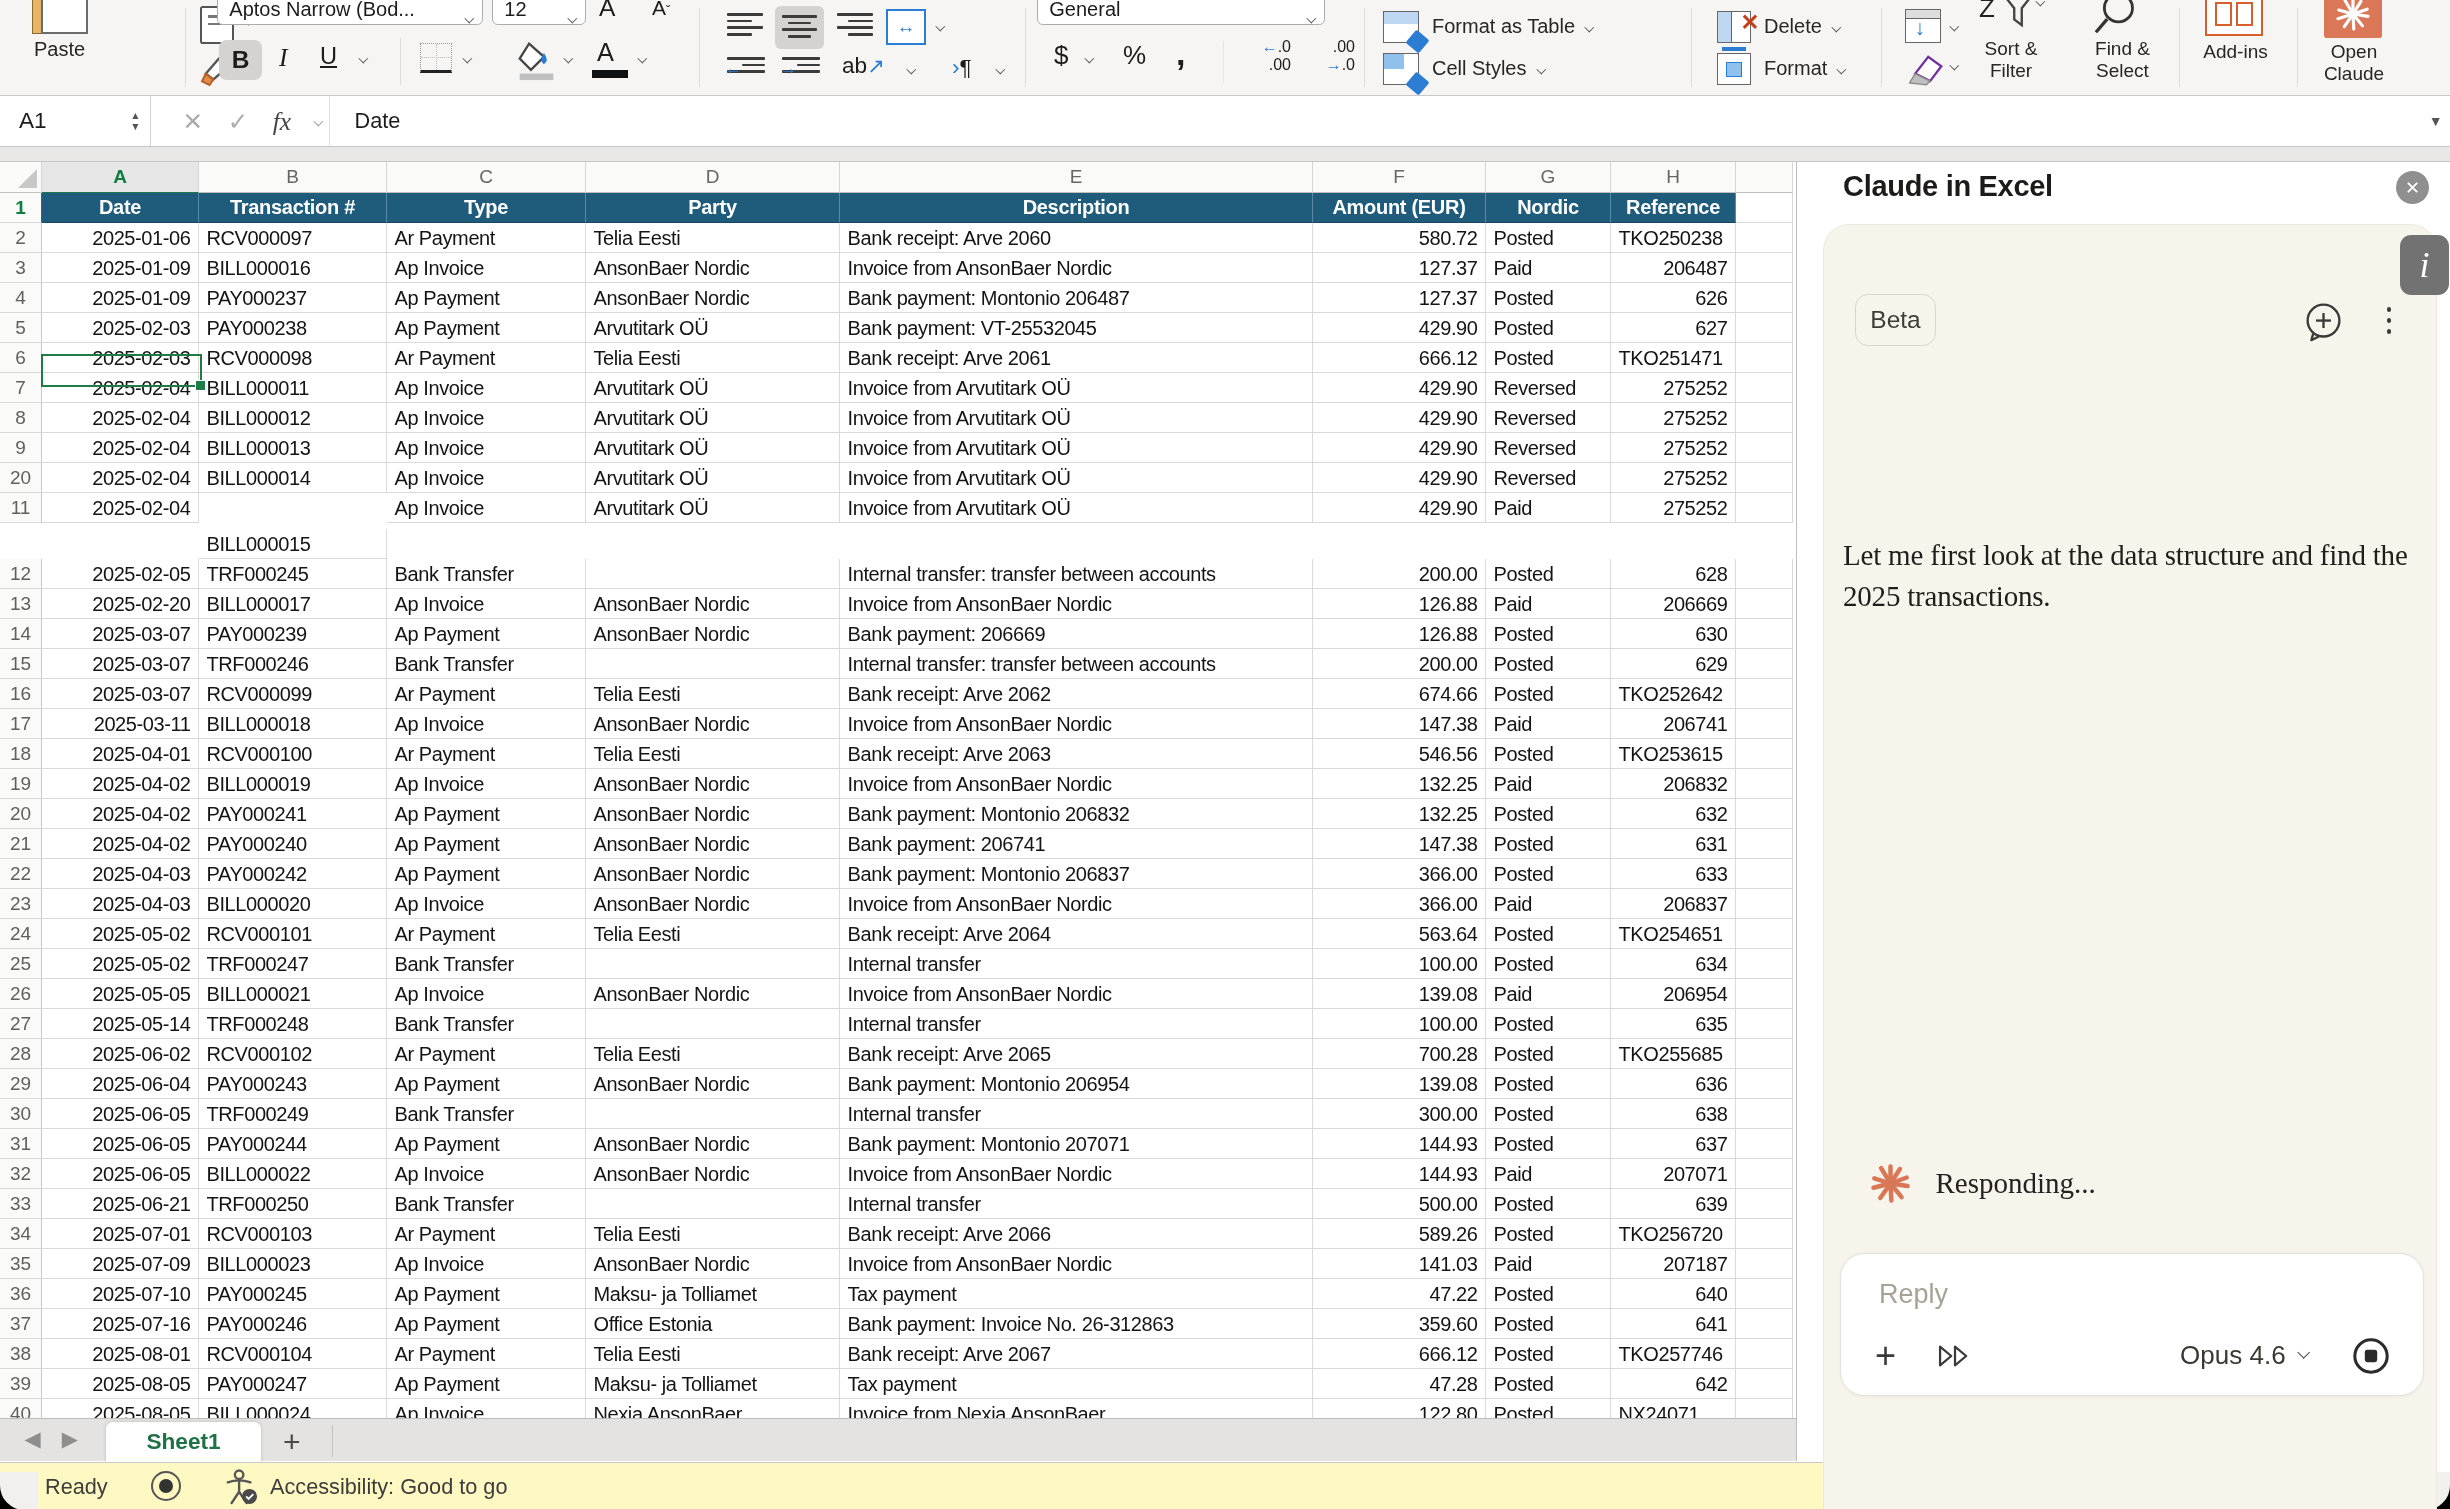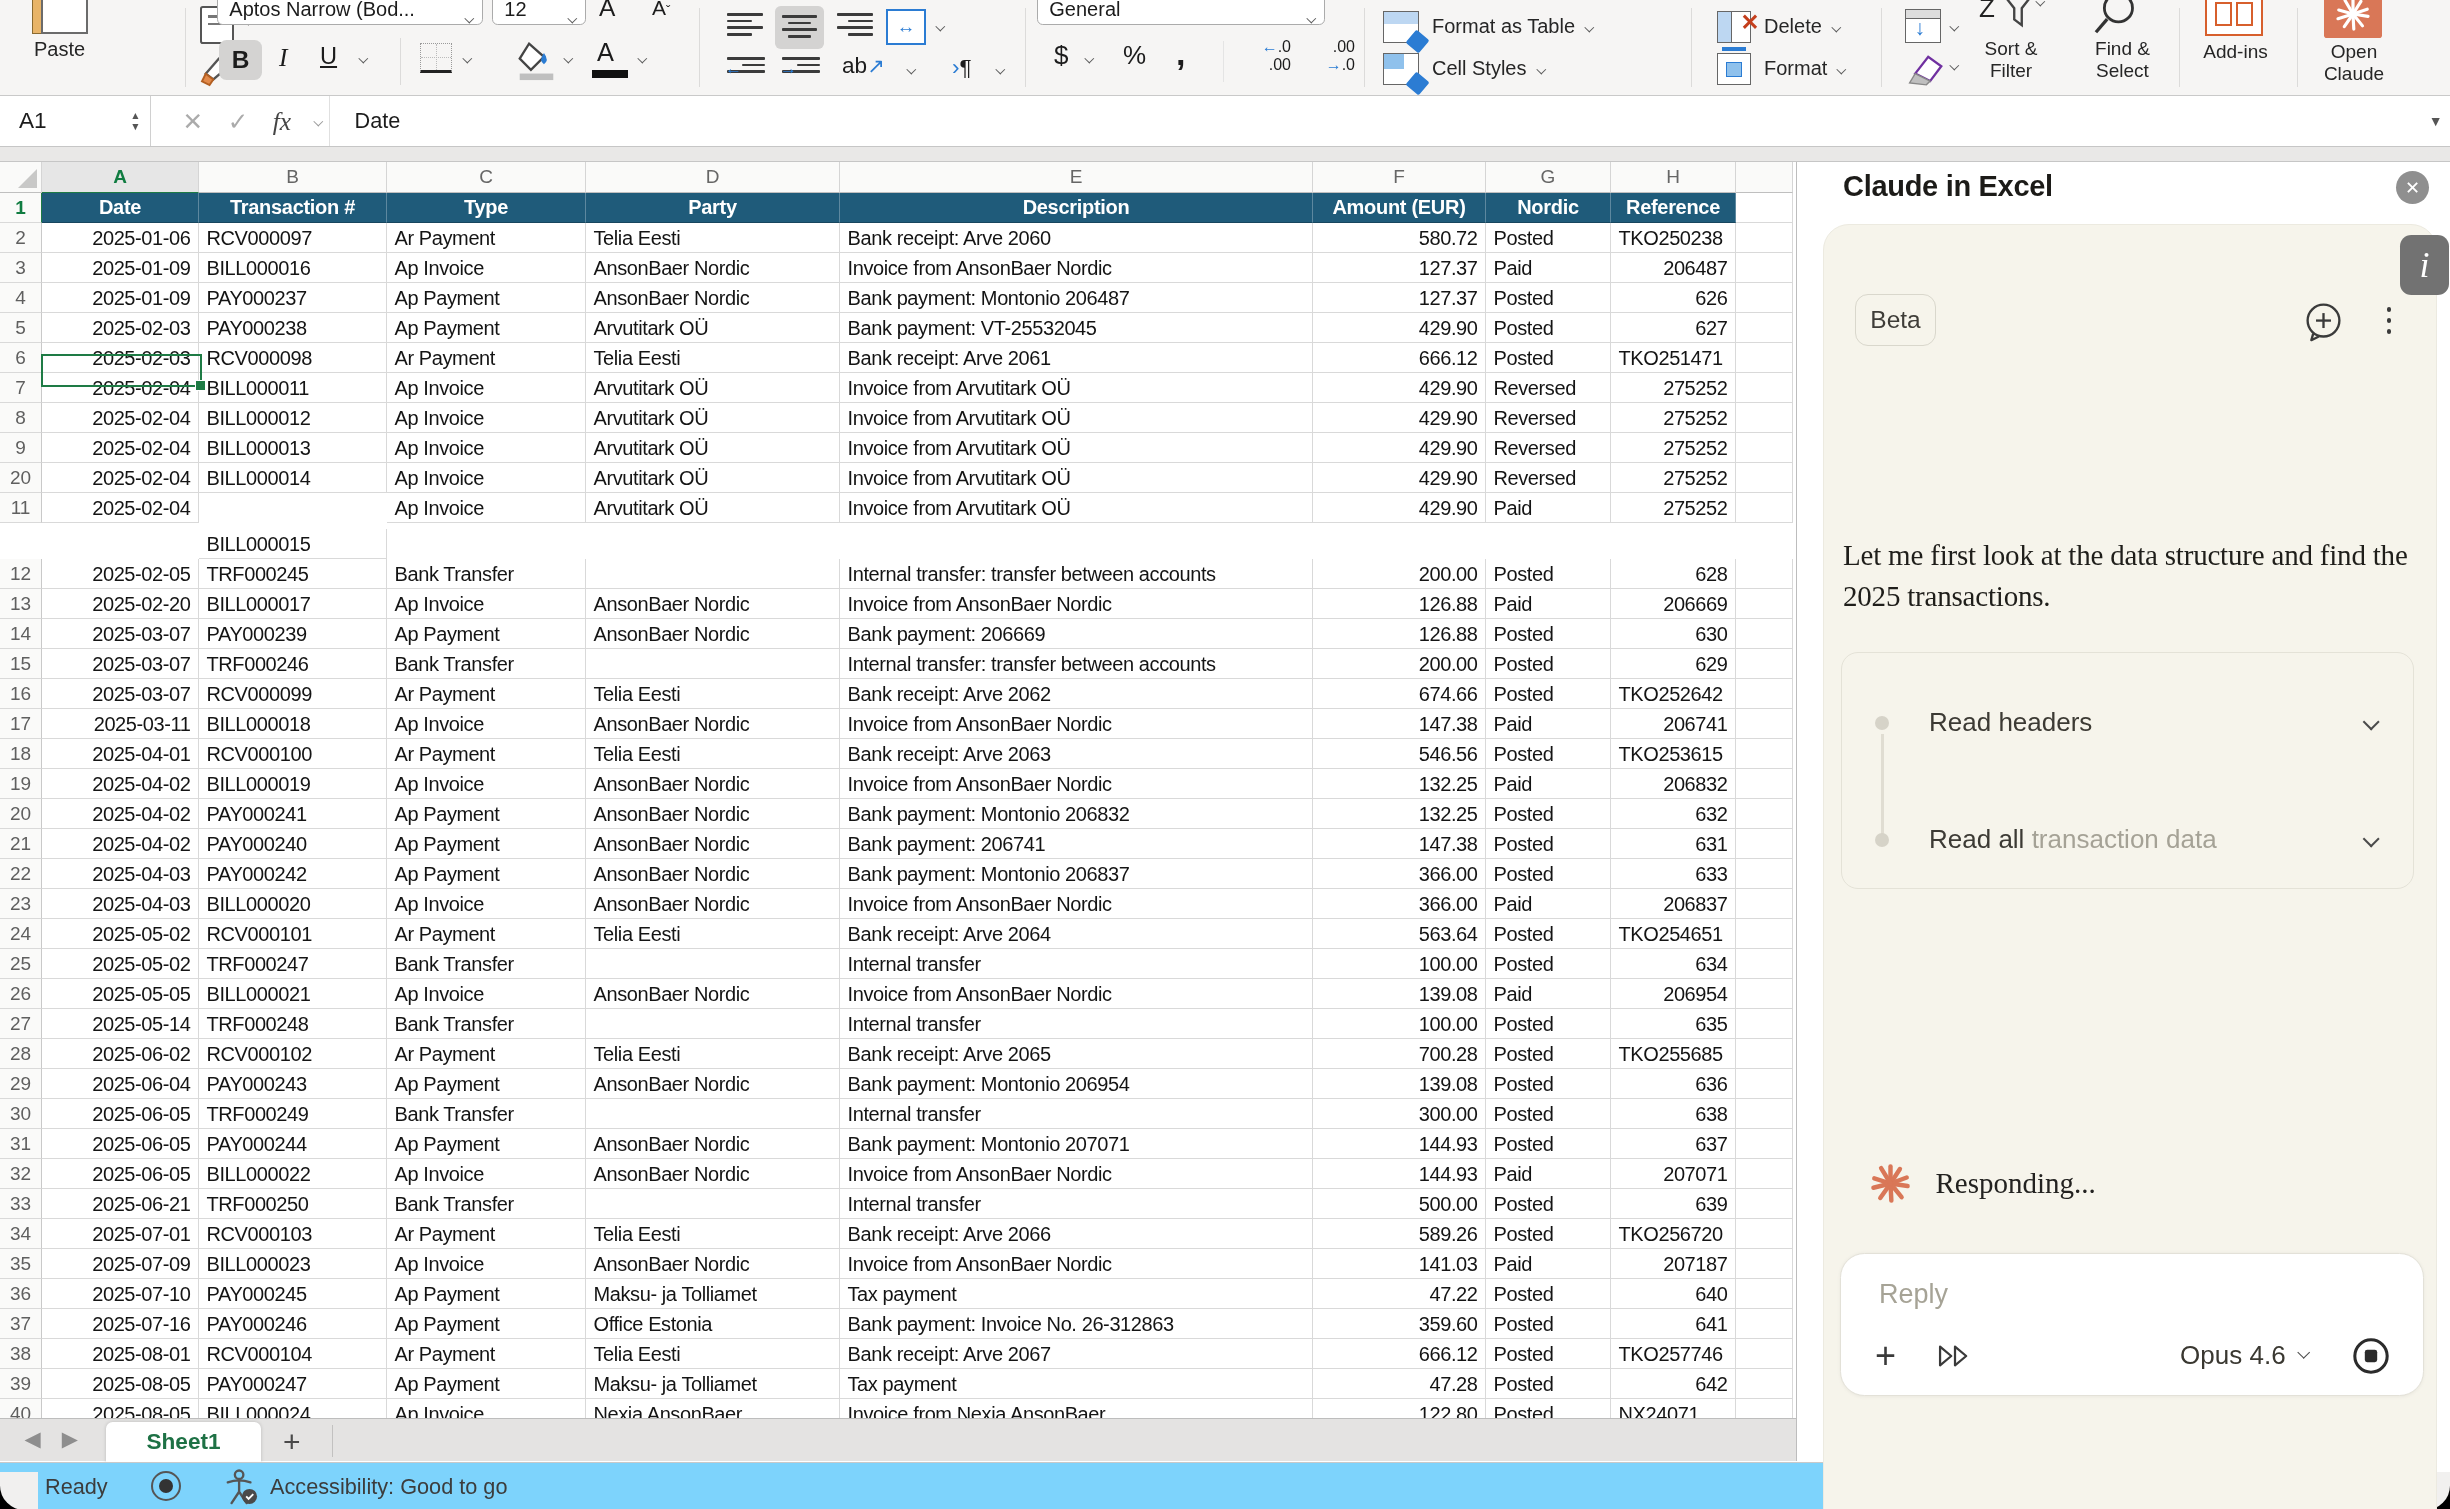--- a/index.html
+++ b/index.html
@@ -49,21 +49,21 @@
   .selhandle { position:absolute; right:-5.7px; bottom:-5.7px; width:10.4px; height:10.4px; background:#1E7B45; border:1.9px solid #fff; }
 
   
   .tabbar { position:absolute; left:0; top:1418px; width:1796px; height:43px; background:#E4E3E2; border-top:0.9px solid #BDBDBD; }
   .tab-arrows { position:absolute; left:24.5px; top:7.5px; display:flex; gap:21px; font-size:21px; color:#8E8E8E; }
   .sheettab { position:absolute; left:106px; top:2.8px; width:155px; height:41px; background:#fff; border-radius:6.6px 6.6px 0 0; box-shadow:0 0 3.8px rgba(0,0,0,0.18); display:flex; align-items:center; justify-content:center; font-size:22.6px; font-weight:bold; color:#1E7145; }
   .addsheet { position:absolute; left:283px; top:5.7px; font-size:30px; color:#4a4a4a; font-weight:400; }
   .tabdiv { position:absolute; left:332px; top:5.7px; width:0.9px; height:32px; background:#C2C1C0; }
 
   
-  .statusbar { position:absolute; left:0; top:1462px; width:2192px; height:48px; background:#7dd3fc; border-top:0.9px solid #C9C9C9; font-size:21.7px; color:#3c3c3c; }
+  .statusbar { position:absolute; left:0; top:1462px; width:2192px; height:48px; background:#fef9c3; border-top:0.9px solid #C9C9C9; font-size:21.7px; color:#3c3c3c; }
   .statusbar .abs { position:absolute; }
   .viewbtn-sel { position:absolute; left:1867px; top:4.7px; width:55px; height:39px; background:#D6D5D3; border-radius:7.5px; display:flex; align-items:center; justify-content:center; }
   .zoomtrack { position:absolute; left:2109px; top:21px; width:187px; height:6.6px; background:#ABAAA9; border-radius:3.8px; }
   .zoomthumb { position:absolute; left:2184px; top:6.6px; width:35px; height:35px; background:#fff; border-radius:50%; box-shadow:0 0.9px 2.8px rgba(0,0,0,0.4); }
   .corner-black { position:absolute; background:#000; }
   .corner-mask { position:absolute; background:#F1F0EF; }
 
   
   .panel { position:absolute; left:1796px; top:162px; width:654px; height:1299px; background:#FFFFFF; border-left:0.9px solid #BDBDBD; font-family:"Liberation Sans", sans-serif; }
   .panel-title { position:absolute; left:46px; top:7.5px; font-size:29px; font-weight:700; color:#1c1b18; letter-spacing:-0.3px; }
@@ -919,33 +919,20 @@
     </svg>
     <div class="kebab">
         <i></i>
         <i></i>
         <i></i>
       </div>
 
 
     <div class="prose" style="top:373px;">Let me first look at the data structure and find the 2025 transactions.</div>
 
-    <div class="steps">
-      <div class="step-line"></div>
-      <div class="step-item" style="top:41px;">
-        <span class="step-dot"></span>
-        <span class="step-label">Read headers</span>
-        <span class="step-chev"><span class="chevd"></span></span>
-      </div>
-      <div class="step-item" style="top:158px;">
-        <span class="step-dot"></span>
-        <span class="step-label"><span>Read all</span><span class="gray"> transaction data</span></span>
-        <span class="step-chev"><span class="chevd"></span></span>
-      </div>
-    </div>
 
 
     <div class="responding">
       <svg width="41" height="41" viewBox="0 0 24 24">
         <g stroke="#D97757" stroke-width="2.6" stroke-linecap="round">
           <line x1="12" y1="12" x2="12" y2="2"></line>
             <line x1="12" y1="12" x2="17.5" y2="3.5"></line>
             <line x1="12" y1="12" x2="21.5" y2="8.5"></line>
           <line x1="12" y1="12" x2="22" y2="13.5"></line>
             <line x1="12" y1="12" x2="18.5" y2="20"></line>

